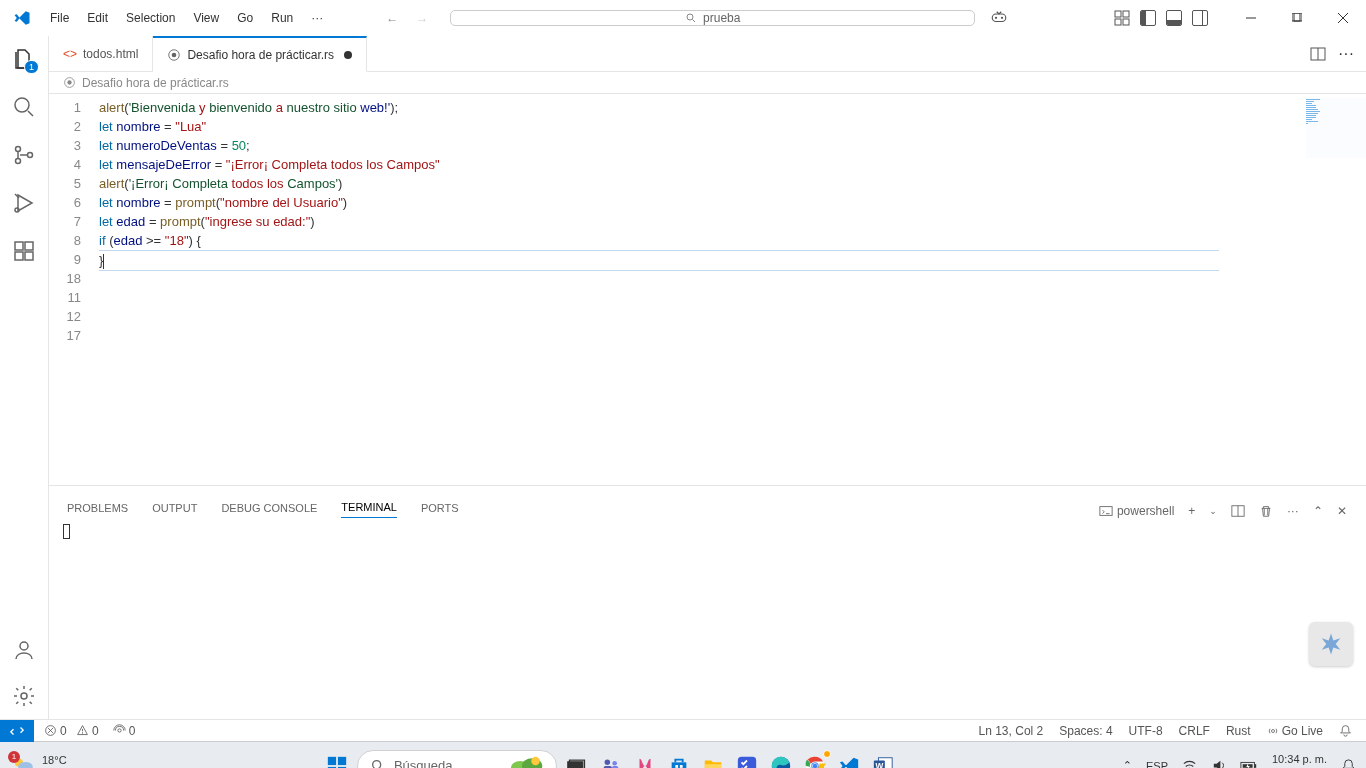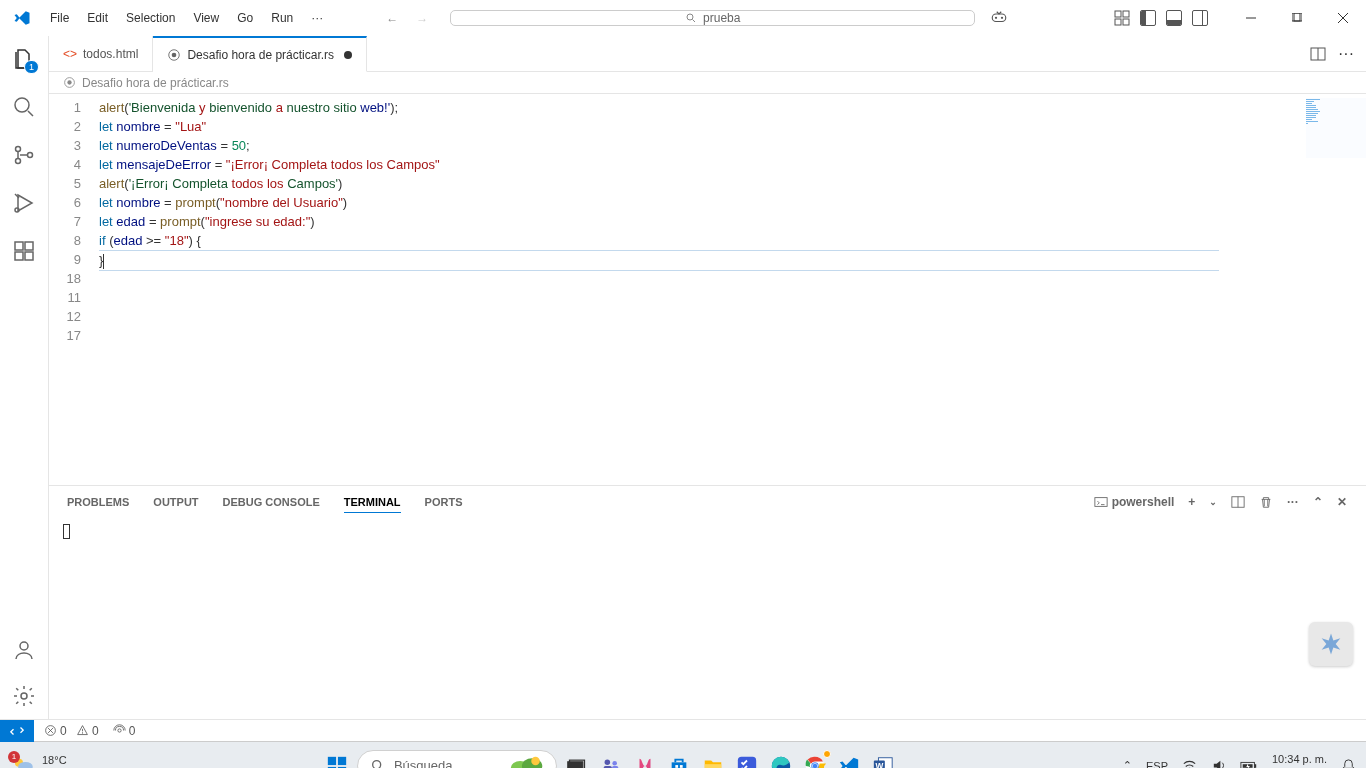--- a/index.html
+++ b/index.html
@@ -37,21 +37,21 @@
 .minimap { position:absolute; right:0; top:4px; width:60px; height:60px; background:#fafcff; font-size:2px; color:#0078d4; overflow:hidden; }
 .kw { color:#0369a1; }
 .fn { color:#795e26; }
 .str { color:#a31515; }
 .str-br { color:#14532d; }
 .ident { color:#001080; }
 .num { color:#098658; }
 .op { color:#333; }
 .pk { color:#333; }
 .panel { height:234px; border-top:1px solid #e5e5e5; display:flex; flex-direction:column; }
-.panel-tabs { height:32px; display:flex; align-items:center; padding:0 18px; gap:24px; font-size:11px; color:#666; position:relative;font-weight:bold; }
+.panel-tabs { height:32px; display:flex; align-items:flex-end; padding:0 18px; gap:24px; font-size:11px; color:#666; position:relative; }
 .ptab { cursor:pointer; padding:4px 0; }
 .ptab.active { color:#000; border-bottom:1.5px solid #0078d4; }
 .panel-right { position:absolute; right:19px; display:flex; align-items:center; gap:14px; font-size:12px; color:#666; }
 .terminal-body { flex:1; padding:6px 14px; font-family:Consolas,monospace; font-size:13px; }
 .term-cursor { display:inline-block; width:7px; height:15px; border:1px solid #333; }
 .statusbar { height:22px; background:#fff; border-top:1px solid #e5e5e5; display:flex; align-items:center; font-size:12px; color:#555; }
 .remote { background:#0078d4; color:#fff; width:34px; height:22px; display:flex; align-items:center; justify-content:center; }
 .status-left { display:flex; align-items:center; gap:14px; padding-left:10px; }
 .status-right { margin-left:auto; display:flex; align-items:center; gap:16px; padding-right:14px; }
 .taskbar { height:48px; background:#e8ecf0; border-top:1px solid #ccc; display:flex; align-items:center; padding:0 10px; gap:6px; }
@@ -318,20 +318,39 @@
           <circle cx="8" cy="11" r="0.7" fill="#555"></circle>
         </svg><span>0</span></span>
     <span style="display:flex;align-items:center;gap:3px">
         <svg width="13" height="13" viewBox="0 0 16 16">
           <circle cx="8" cy="8" r="2" stroke="#555" fill="none"></circle>
           <path d="M3 8a5 5 0 0110 0M1 8a7 7 0 0114 0" stroke="#555" fill="none"></path>
         </svg>
         <span>0</span>
       </span>
   </div>
+  <div class="status-right">
+    <span>Ln 13, Col 2</span>
+    <span>Spaces: 4</span>
+    <span>UTF-8</span>
+    <span>CRLF</span>
+    <span>Rust</span>
+    <span style="display:flex;align-items:center;gap:3px">
+        <svg width="12" height="12" viewBox="0 0 16 16">
+          <circle cx="8" cy="8" r="2" stroke="#555" fill="none"></circle>
+          <path d="M4 5a5 5 0 000 6M12 5a5 5 0 010 6" stroke="#555" fill="none"></path>
+        </svg>
+        <span>Go Live</span>
+      </span>
+    <span>
+        <svg width="13" height="13" viewBox="0 0 16 16">
+          <path d="M8 2a4 4 0 014 4v3l2 2H2l2-2V6a4 4 0 014-4zM6 13a2 2 0 004 0" stroke="#555" fill="none"></path>
+        </svg>
+      </span>
+  </div>
 </div>
 
 <div class="taskbar">
   <div class="weather">
     <div style="position:relative;width:26px;height:26px">
       <svg width="26" height="26" viewBox="0 0 32 32">
           <circle cx="11" cy="12" r="5" fill="#ffc83d"></circle>
           <ellipse cx="19" cy="17" rx="9" ry="6" fill="#9ec1e8"></ellipse>
           <path d="M12 24l-1 3M17 24l-1 3M22 24l-1 3" stroke="#3b82c4" stroke-width="1.5"></path>
         </svg>

